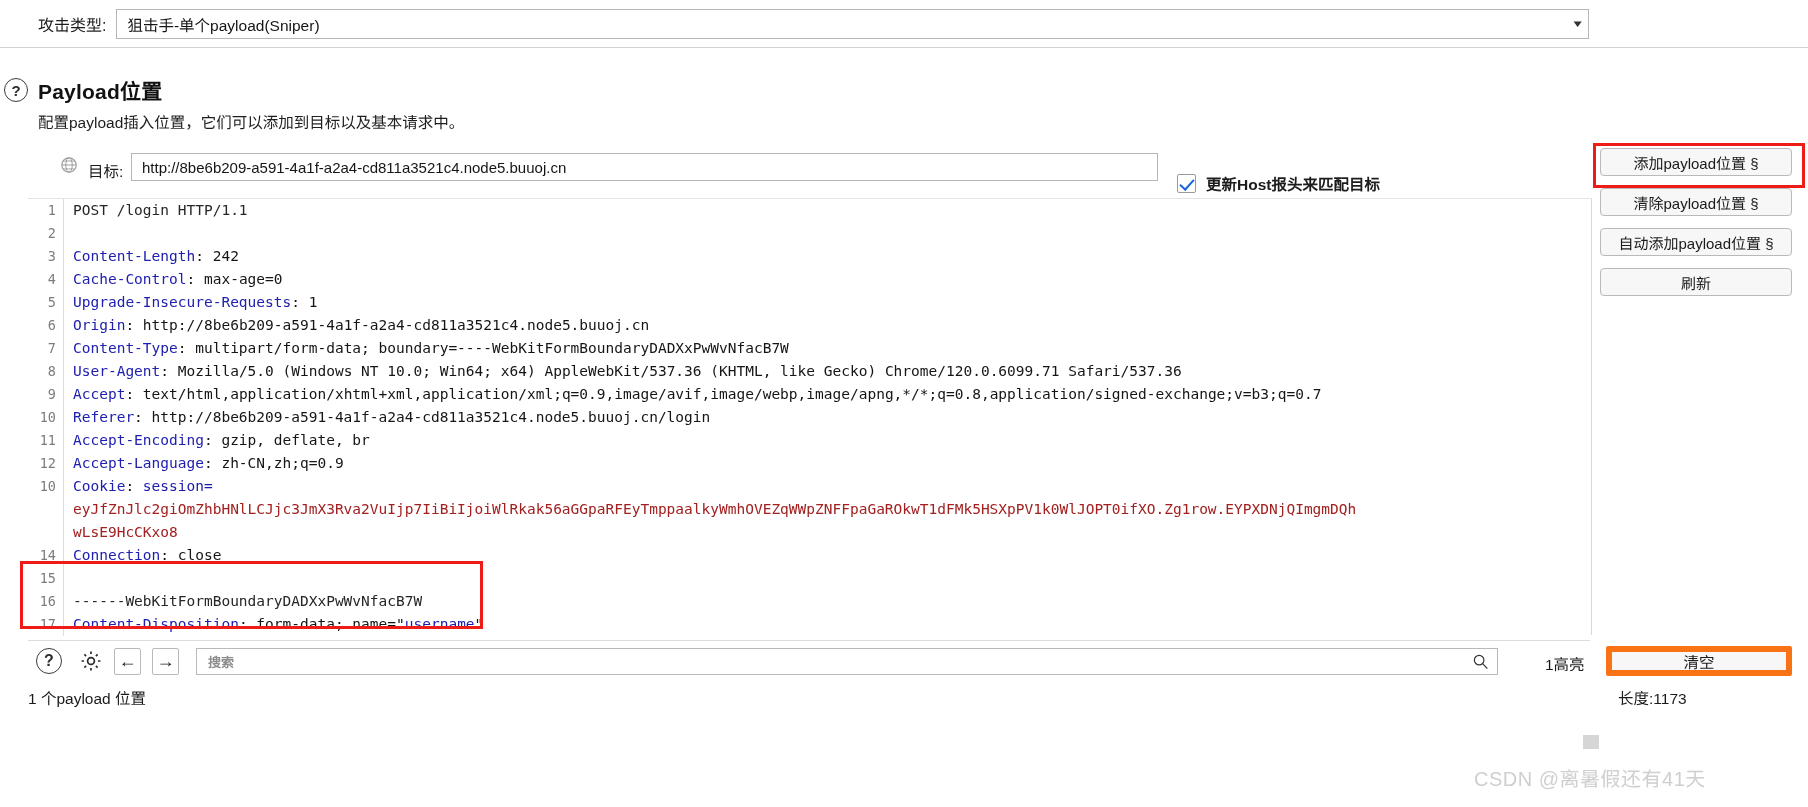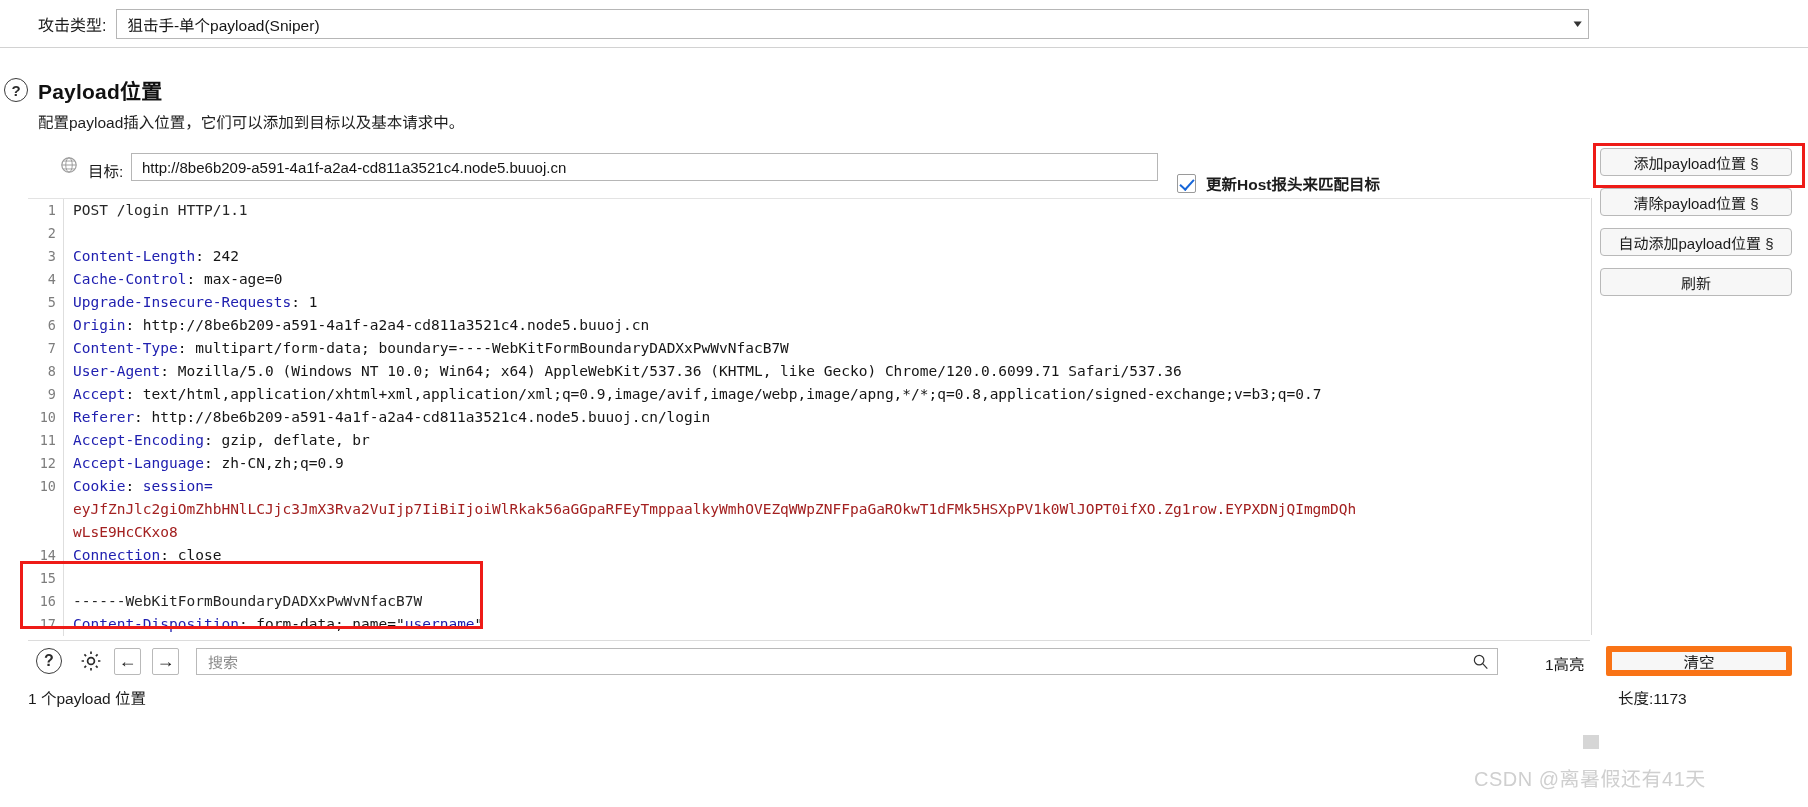--- a/index.html
+++ b/index.html
@@ -280,22 +280,23 @@
     left: 196px; top: 648px;
     width: 1302px; height: 27px;
     border: 1px solid #b9b9b9;
     background: #ffffff;
     box-sizing: border-box;
     display: flex; align-items: center;
     padding: 0 8px 0 11px;
     justify-content: space-between;
   }
   .search-box .ph {
-    font-size: 15px;
+    font-size: 13px;
     color: #8c8c8c;
+    font-weight: bold;
   }
   .magnifier { width: 17px; height: 17px; }
   .highlight-count {
     position: absolute;
     left: 1545px; top: 652px;
     font-size: 15.5px;
     color: #1b1b1b;
   }
   .clear-btn {
     position: absolute;

